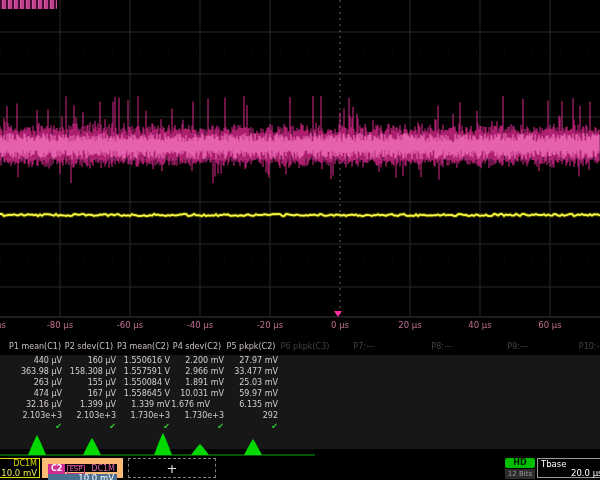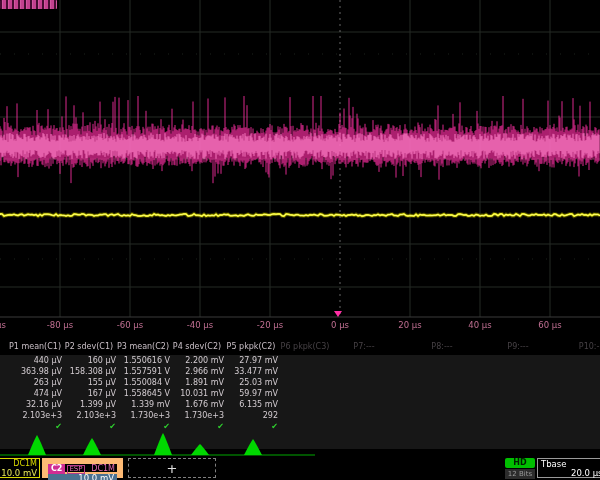--- a/index.html
+++ b/index.html
@@ -130,21 +130,21 @@
         <span class="tcell" style="left: 8px;">474 µV</span>
         <span class="tcell" style="left: 62px;">167 µV</span>
         <span class="tcell" style="left: 116px;">1.558645 V</span>
         <span class="tcell" style="left: 170px;">10.031 mV</span>
         <span class="tcell" style="left: 224px;">59.97 mV</span>
       </div>
       <div class="trow stripe" style="top: 58px;">
         <span class="tcell" style="left: 8px;">32.16 µV</span>
         <span class="tcell" style="left: 62px;">1.399 µV</span>
         <span class="tcell" style="left: 116px;">1.339 mV</span>
-        <span class="tcell" style="left: 170px;">1.676 mV</span>
+        <span class="tcell" style="left: 156px;">1.676 mV</span>
         <span class="tcell" style="left: 224px;">6.135 mV</span>
       </div>
       <div class="trow" style="top: 69px;">
         <span class="tcell" style="left: 8px;">2.103e+3</span>
         <span class="tcell" style="left: 62px;">2.103e+3</span>
         <span class="tcell" style="left: 116px;">1.730e+3</span>
         <span class="tcell" style="left: 170px;">1.730e+3</span>
         <span class="tcell" style="left: 224px;">292</span>
       </div>
       <div class="trow stripe" style="top: 80px;">

